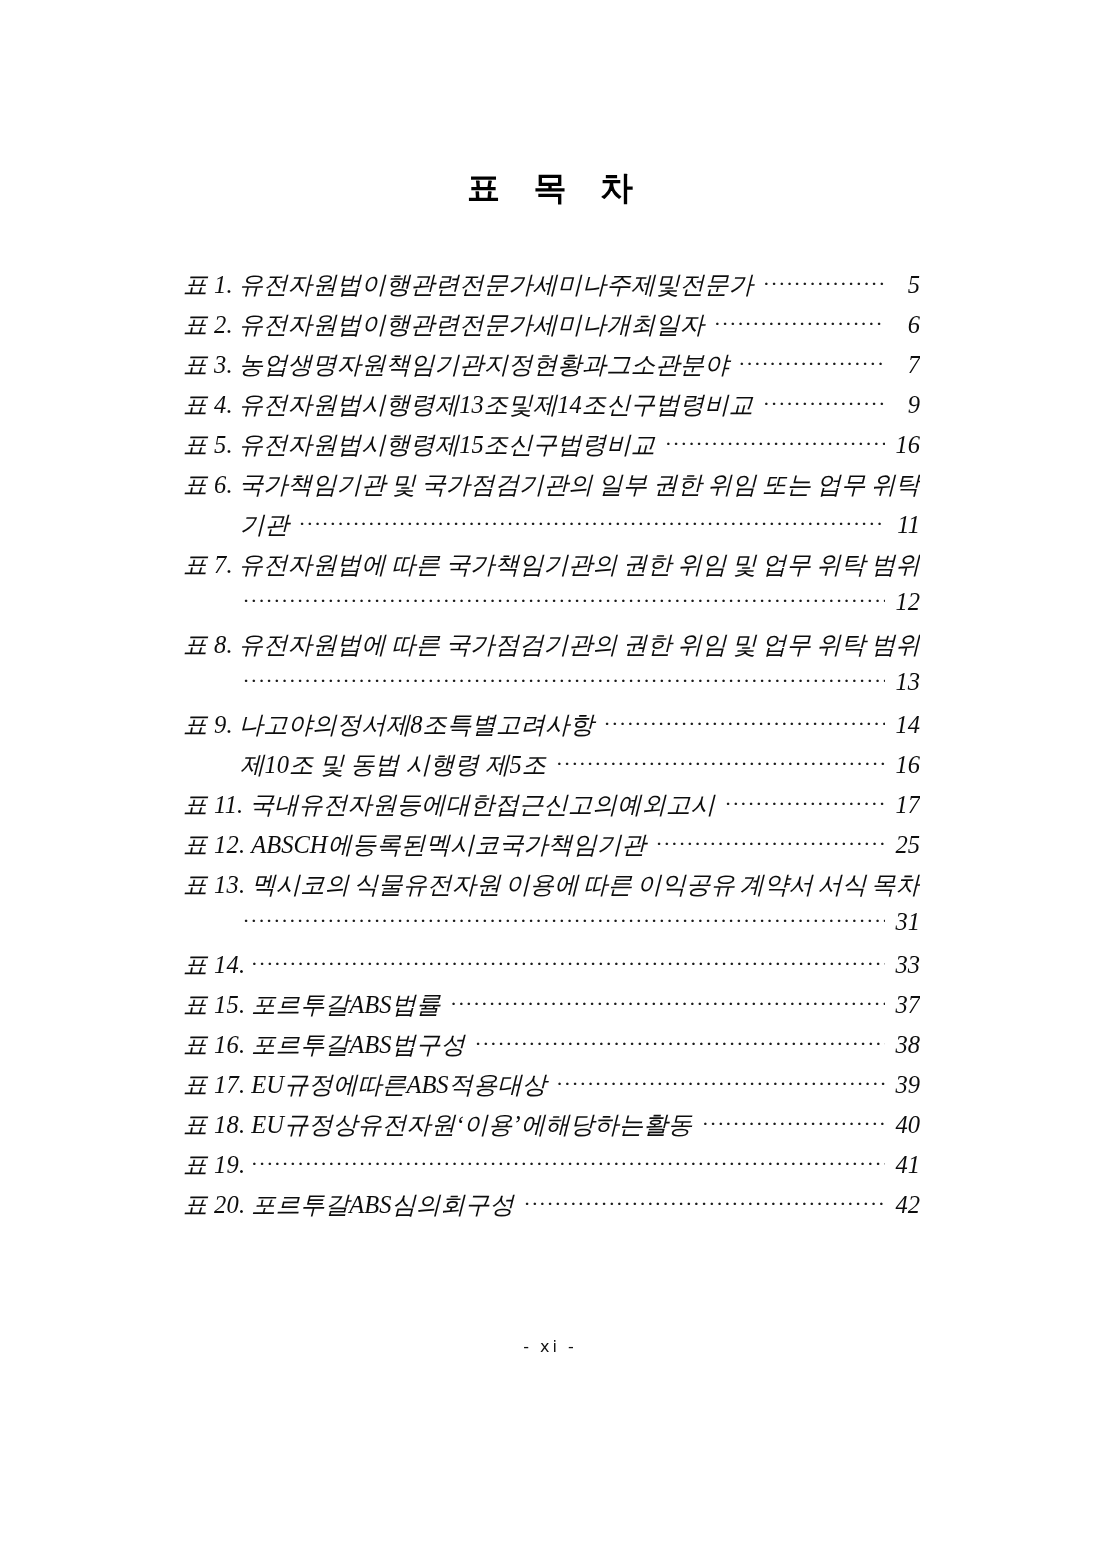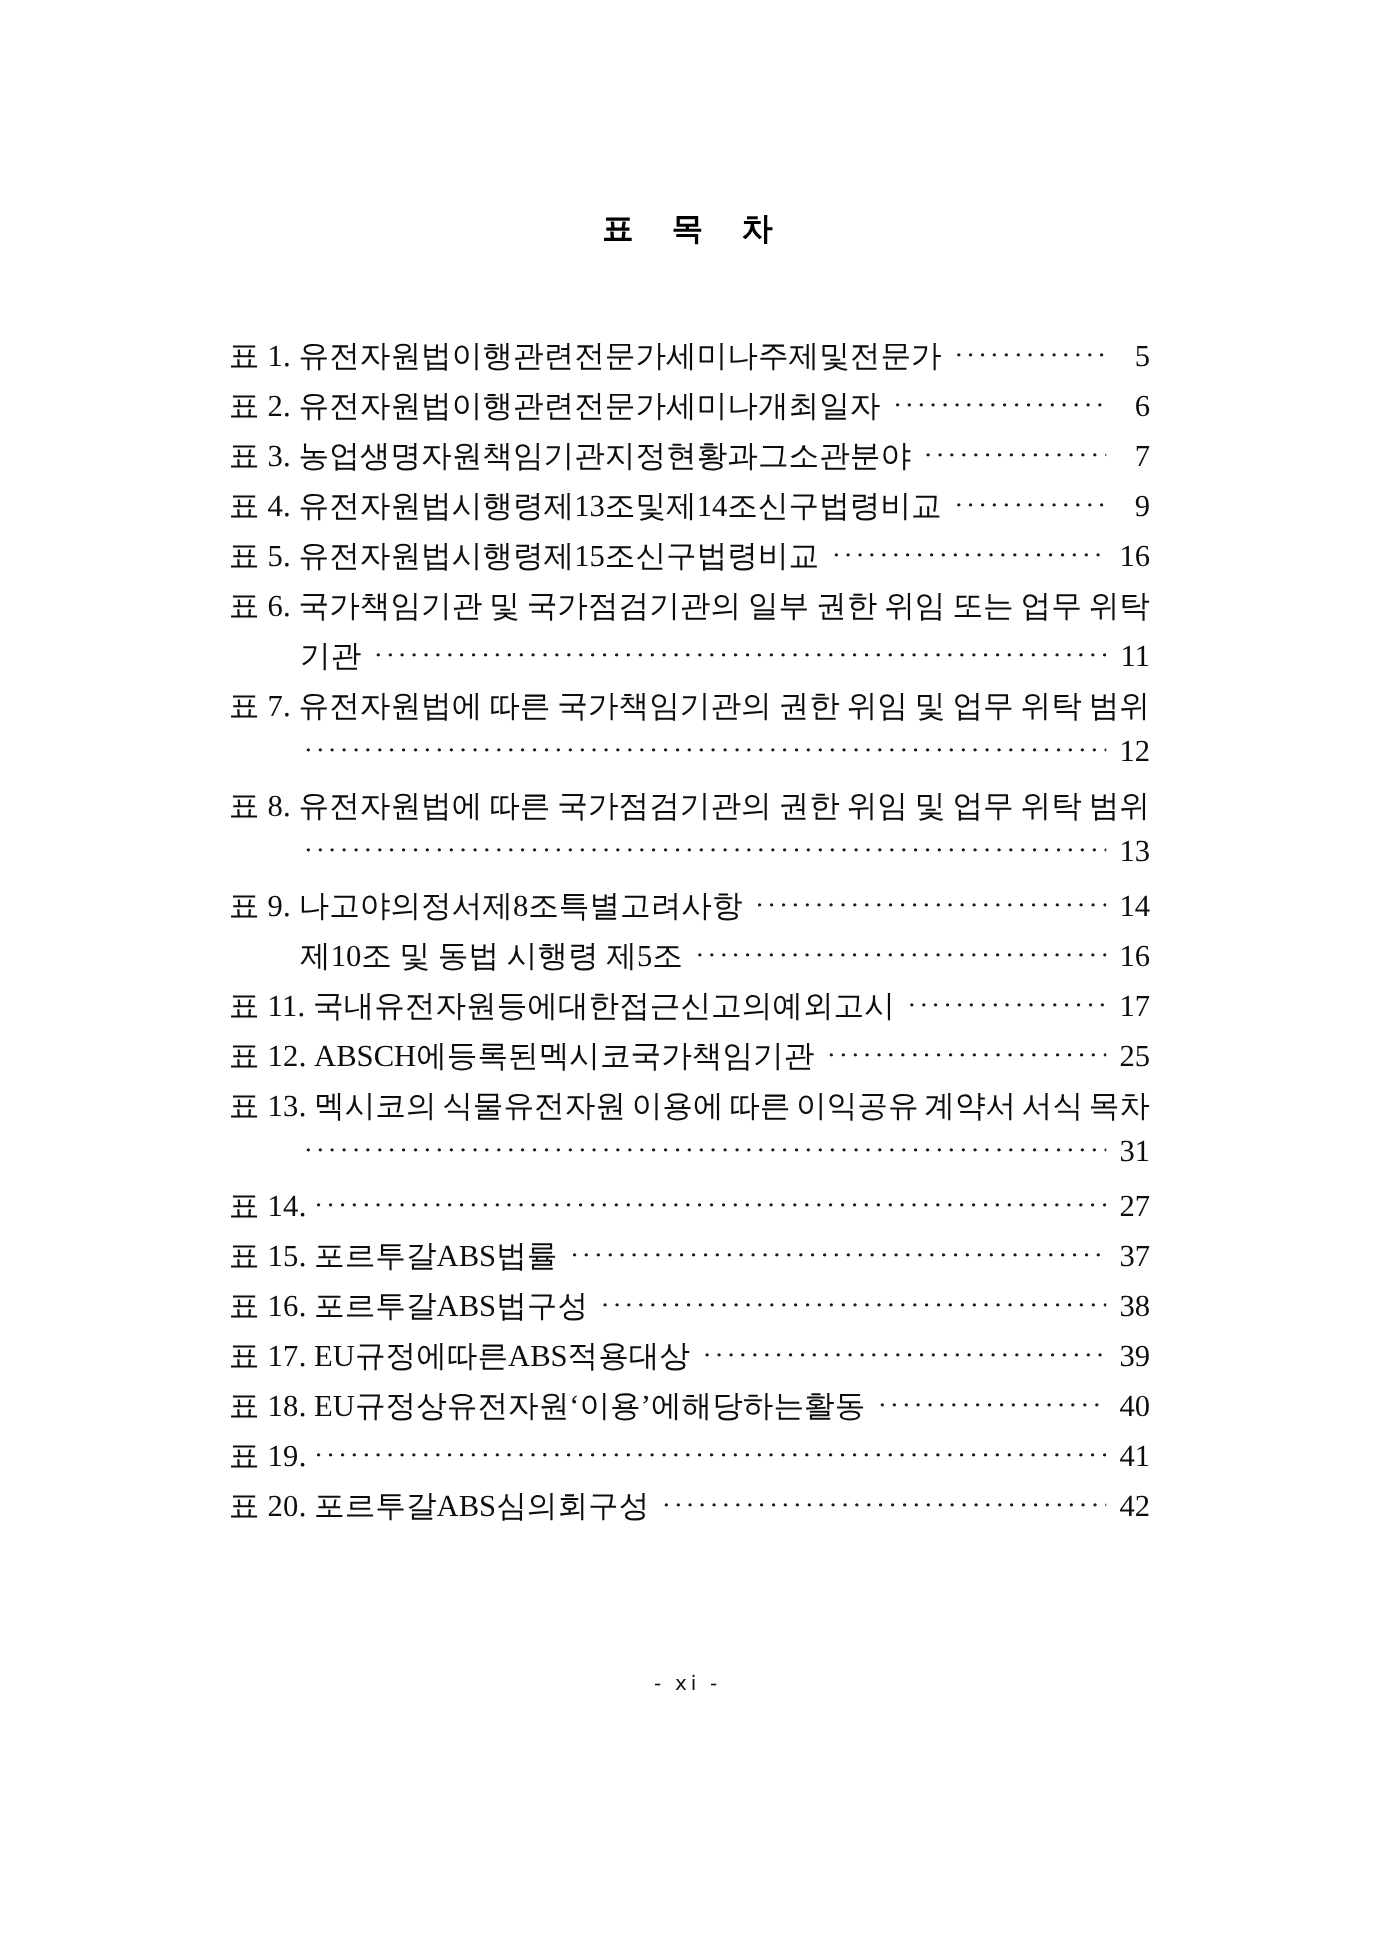--- a/index.html
+++ b/index.html
@@ -20,32 +20,33 @@
 
   
   .page-title {
     position: absolute;
     top: 166px;
     left: 0;
     width: 1100px;
     text-align: center;
     font-family: "DejaVu Sans", "Liberation Sans", sans-serif;
     font-weight: bold;
-    font-size: 25px;
+    font-size: 33px;
     letter-spacing: 11px;
     text-indent: 11px;
     color: #000000;
   }
 
   
   .toc {
     position: absolute;
     top: 268px;
     left: 183px;
     width: 737px;
+    font-style: italic;
   }
 
   .toc-entry {
     margin: 0;
     padding: 0;
   }
 
   
   .toc-line {
     display: flex;
@@ -274,21 +275,21 @@
         </div>
         <div class="toc-line cont dotsonly">
           <span class="toc-dots">········································································································································································································</span>
           <span class="toc-page">31</span>
         </div>
       </div>
       <div class="toc-entry">
         <div class="toc-line">
           <span class="toc-label">표 14.</span>
           <span class="toc-dots">········································································································································································································</span>
-          <span class="toc-page">27</span>
+          <span class="toc-page">33</span>
         </div>
       </div>
       <div class="toc-entry">
         <div class="toc-line">
           <span class="toc-label">표 15.</span>
           <span class="toc-text"><span>포르투갈</span><span>ABS</span><span>법률</span></span>
           <span class="toc-dots">········································································································································································································</span>
           <span class="toc-page">37</span>
         </div>
       </div>

